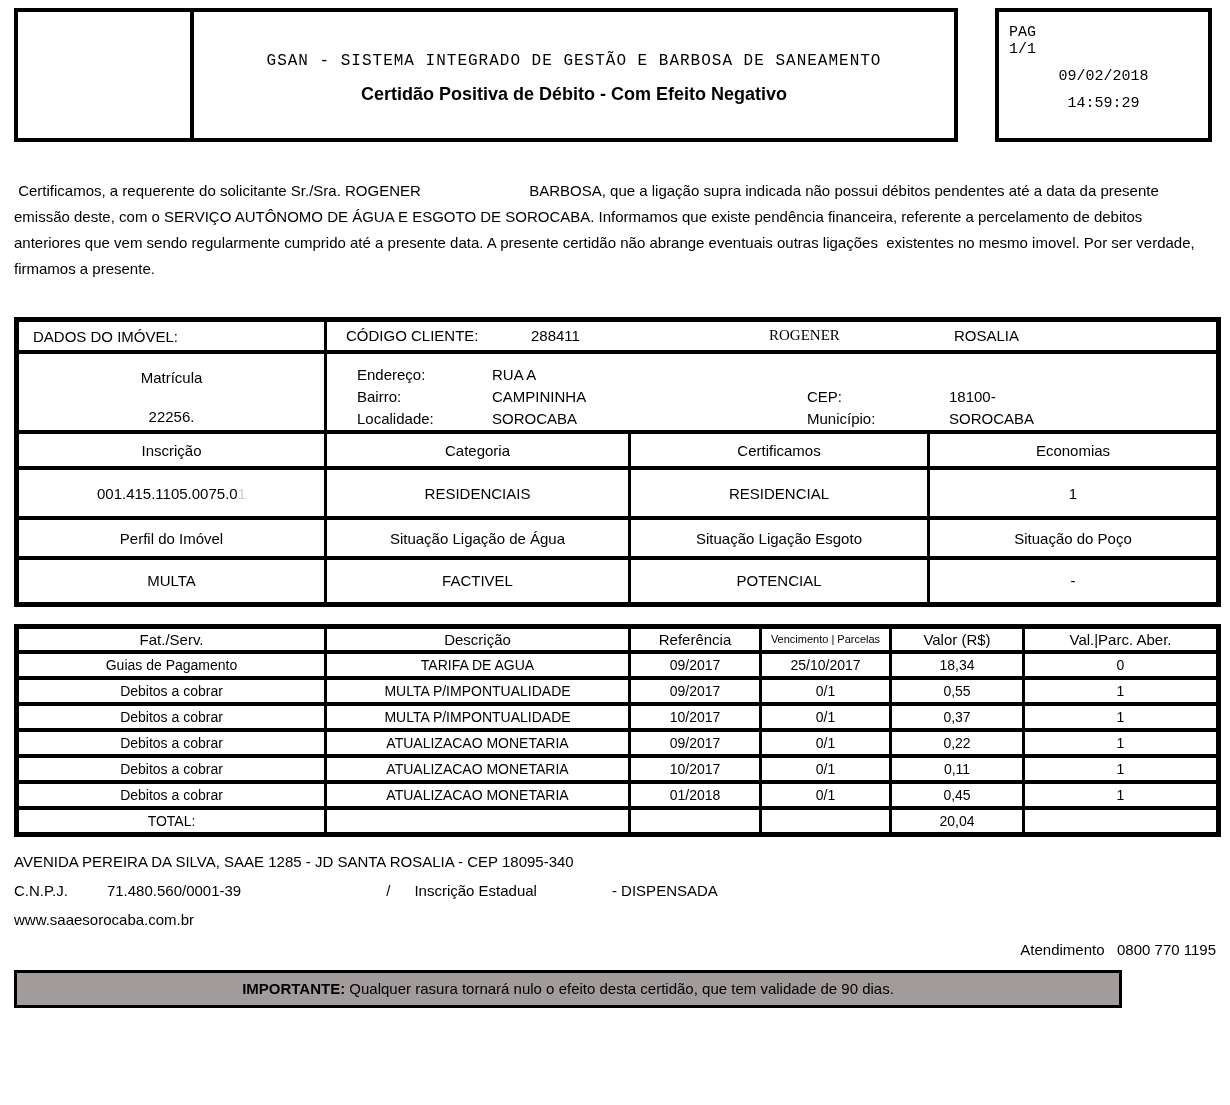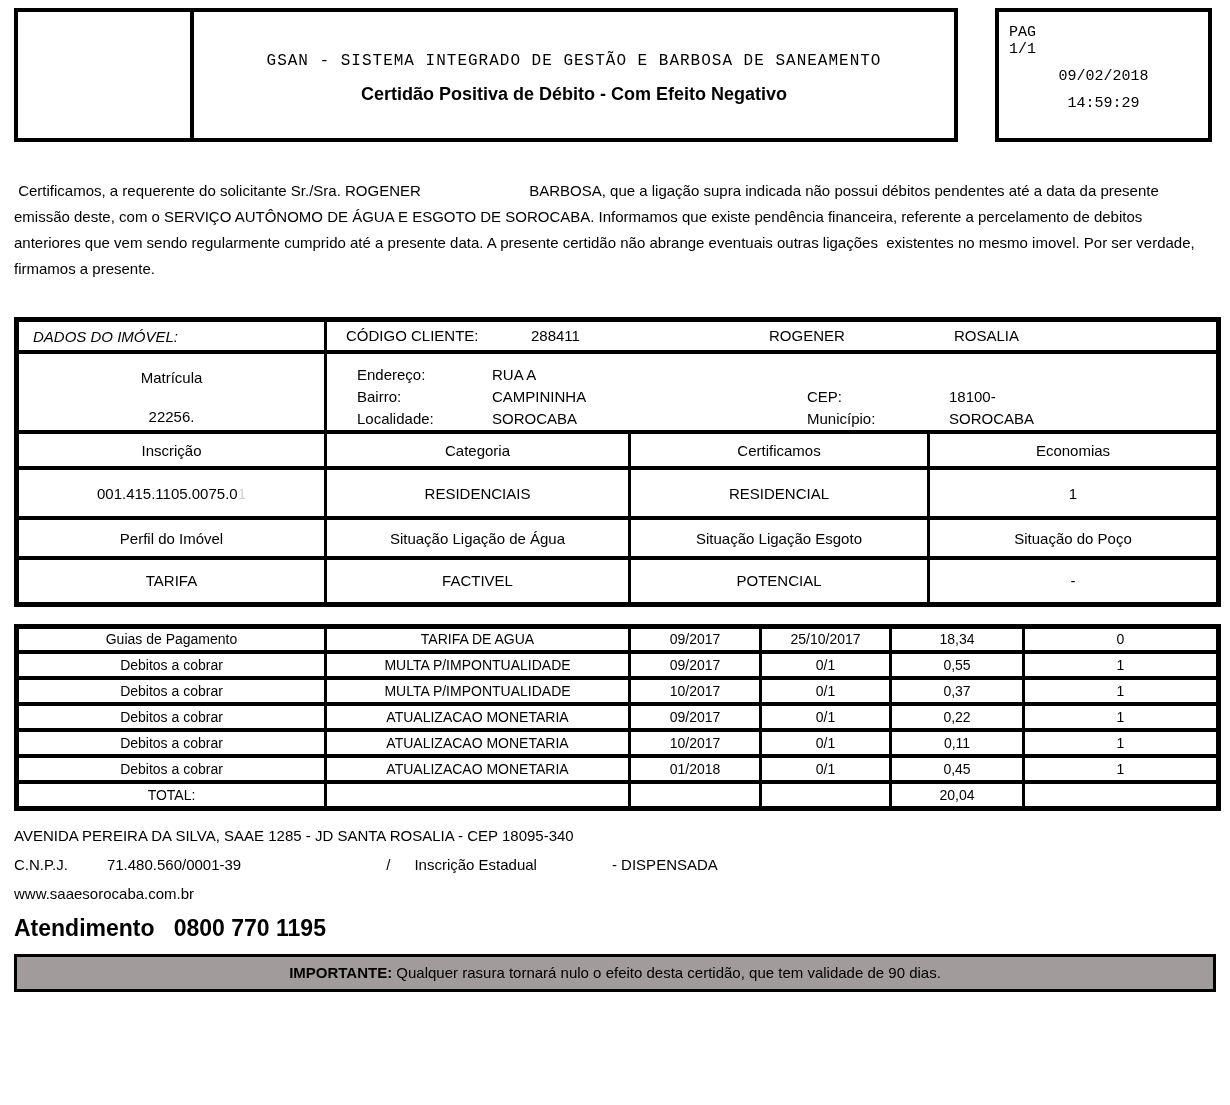--- a/index.html
+++ b/index.html
@@ -37,26 +37,26 @@
 
   
   table { border-collapse: collapse; table-layout: fixed; width: 1202px; margin-left: 0; }
   table { border: 5px solid #000; }
   td { border: 3px solid #000; border-top-width: 4px; border-bottom-width: 4px;
        font-size: 15px; text-align: center; vertical-align: middle; }
 
   .t1 { margin-top: 35px; }
   .t1 .c1 { width: 309px; } .t1 .c2 { width: 304px; } .t1 .c3 { width: 299px; } .t1 .c4 { width: 290px; }
   .t1 .row-head td { height: 28px; }
-  .cell-left { text-align: left; padding-left: 14px; font-style: italic; }
+  .cell-left { text-align: left; padding-left: 14px; }
   .codeline { position: relative; height: 28px; }
   .codeline span { position: absolute; top: 5px; white-space: nowrap; }
   .cl-label { left: 19px; }
   .cl-code  { left: 204px; }
-  .cl-fname { left: 442px; }
+  .cl-fname { left: 442px; font-family: Liberation Serif, serif; }
   .cl-lname { left: 627px; }
 
   .row-addr td { height: 78px; }
   .matricula-cell { display: flex; flex-direction: column; align-items: center; padding-top: 10px; }
   .matricula-value { margin-top: 22px; }
   .addr-grid {
     display: grid; grid-template-columns: 135px 315px 142px auto;
     padding: 10px 0 0 30px; line-height: 22px; text-align: left;
   }
   .row-lbl td { height: 36px; }
@@ -75,25 +75,25 @@
   
   .footer { margin-top: 16px; font-size: 15px; }
   .footer .fline { margin-bottom: 11px; line-height: 18px; }
   .cnpj-line span { display: inline-block; white-space: nowrap; }
   .cnpj-value { margin-left: 39px; }
   .slash-sep { margin-left: 145px; }
   .ie-label { margin-left: 24px; }
   .ie-value { margin-left: 75px; }
 
   .attendance {
-    margin-top: 12px; text-align: left; font-size: 23px; font-weight: bold; white-space: pre;
+    margin-top: 12px; text-align: right; font-size: 15px; font-weight: normal; white-space: pre;
   }
 
   .notice-bar {
-    margin-top: 12px; width: 1202px; height: 38px;
+    margin-top: 12px; width: 1108px; height: 38px;
     background: #a29b9b; border: 3px solid #000;
     display: flex; align-items: center; justify-content: center;
     font-size: 15px;
   }
   .notice-bar b { font-weight: bold; }
 </style>
 </head>
 <body>
 
 <div class="page">
@@ -174,38 +174,46 @@
       <td>RESIDENCIAL</td>
       <td>1</td>
     </tr>
     <tr class="row-lbl2">
       <td>Perfil do Imóvel</td>
       <td>Situação Ligação de Água</td>
       <td>Situação Ligação Esgoto</td>
       <td>Situação do Poço</td>
     </tr>
     <tr class="row-val2">
-      <td>TARIFA</td>
+      <td>MULTA</td>
       <td>FACTIVEL</td>
       <td>POTENCIAL</td>
       <td>-</td>
     </tr>
   </tbody>
     </table>
 
   <table class="t2">
     <colgroup>
         <col class="k1">
         <col class="k2">
         <col class="k3">
         <col class="k4">
         <col class="k5">
         <col class="k6">
       </colgroup>
     <tbody>
+        <tr class="h">
+      <td>Fat./Serv.</td>
+      <td>Descrição</td>
+      <td>Referência</td>
+      <td class="small-head">Vencimento | Parcelas</td>
+      <td>Valor (R$)</td>
+      <td>Val.|Parc. Aber.</td>
+    </tr>
     <tr>
       <td>Guias de Pagamento</td>
       <td>TARIFA DE AGUA</td>
       <td>09/2017</td>
       <td>25/10/2017</td>
       <td>18,34</td>
       <td>0</td>
     </tr>
     <tr>
       <td>Debitos a cobrar</td>

